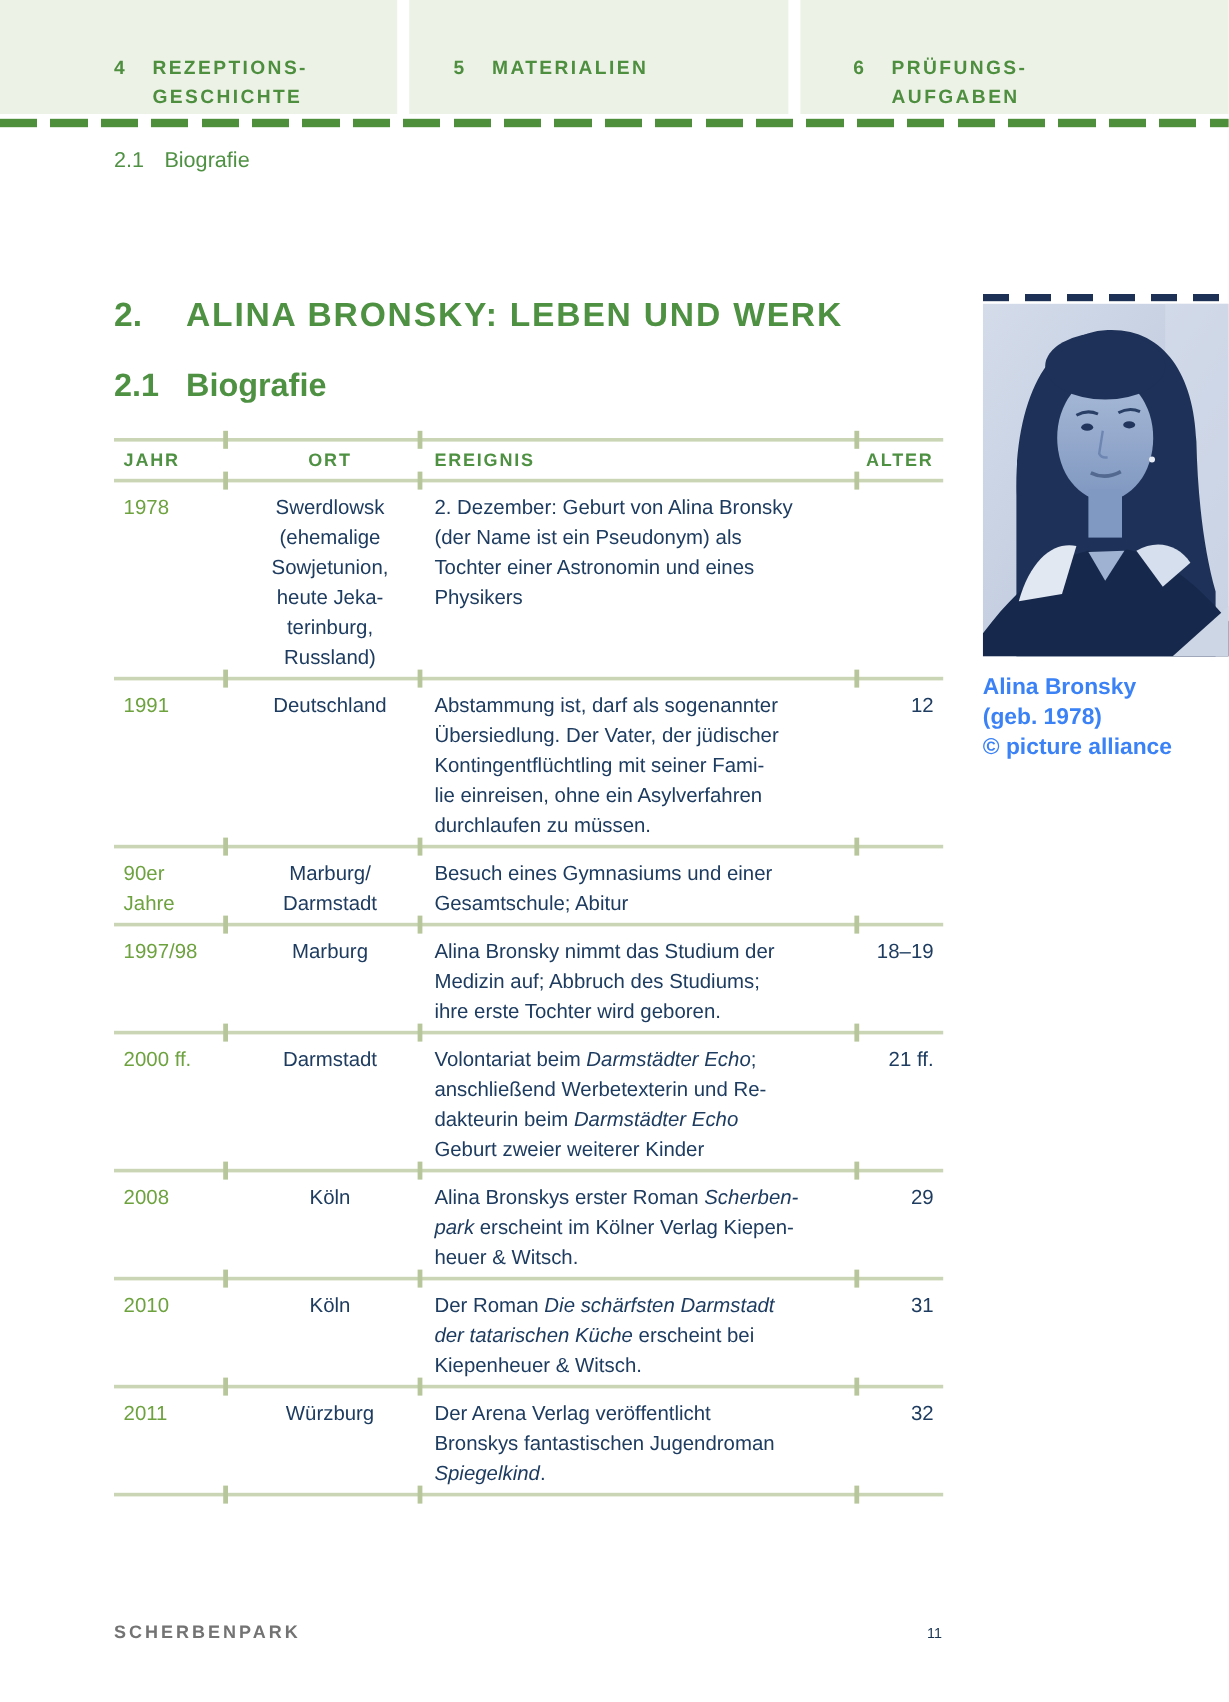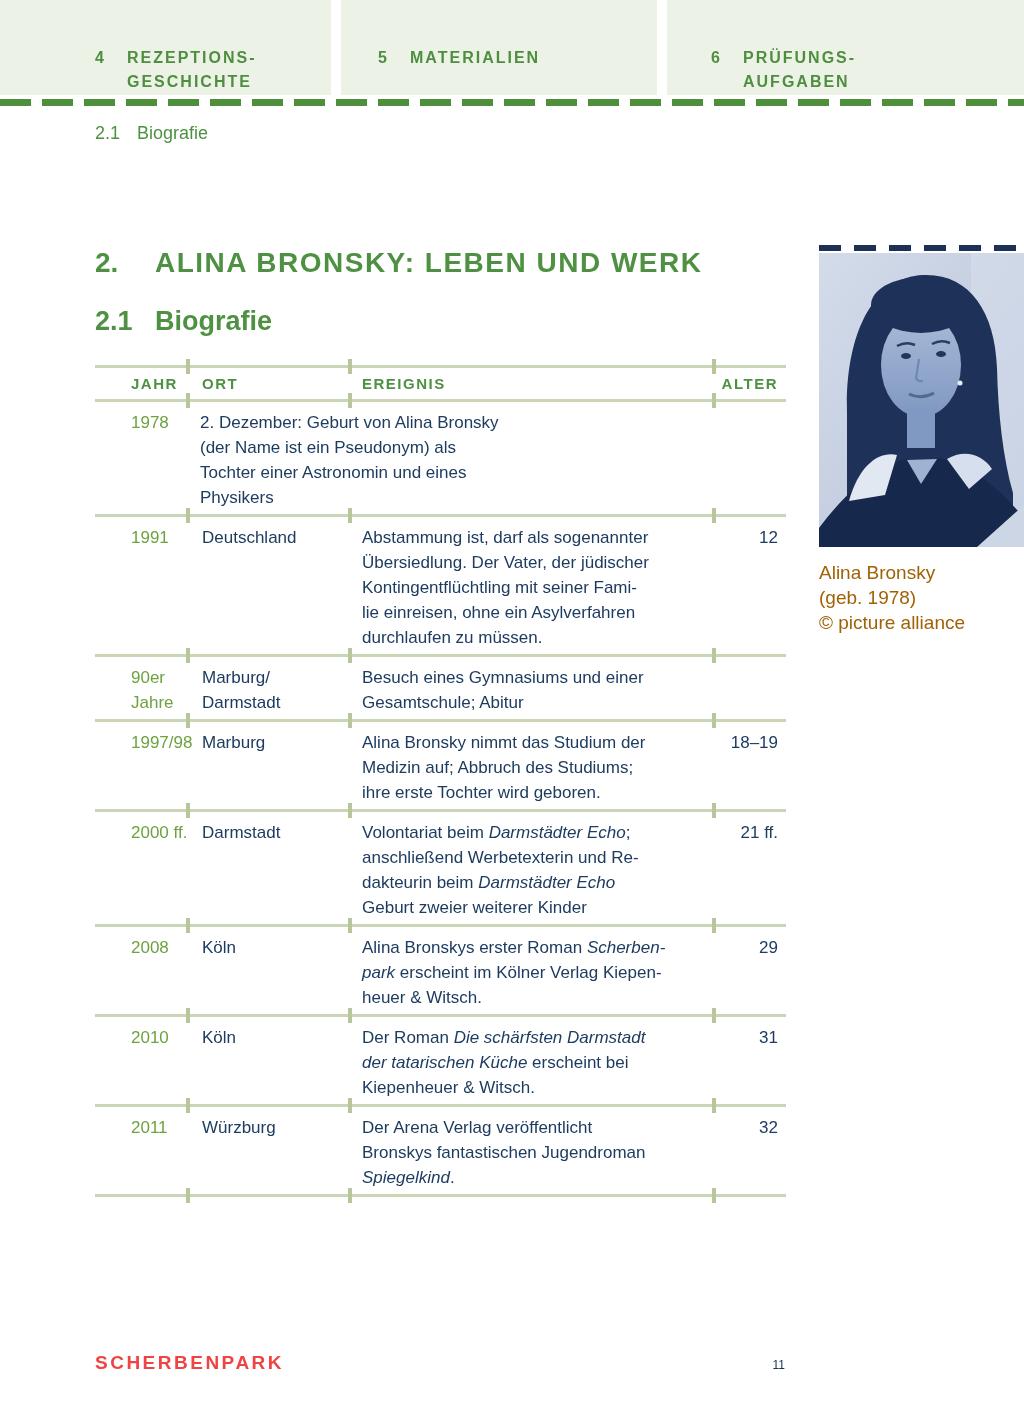--- a/index.html
+++ b/index.html
@@ -37,39 +37,39 @@
   .h2 .num { width:60px; }
 
   
   .btable { position:absolute; top:365px; left:95px; width:691px; font-size:17px; }
   .rule { position:relative; height:3px; background:#c9d5b4; }
   .tick { position:absolute; top:-6px; width:4px; height:15px; background:#b7c79b; }
   .trow { display:grid; grid-template-columns:91px 162px 364px 74px; padding:8px 0 4px; }
   .thead { padding:7px 0 6px; }
   .thead .cell { color:#4f9143; font-weight:bold; font-size:15px; letter-spacing:1.5px; line-height:18px; }
   .cell { line-height:25px; }
-  .c-jahr { padding-left:8px; color:#6da23f;margin-left:28px; }
-  .c-ort { padding-left:16px; }
+  .c-jahr { padding-left:8px; color:#6da23f; }
+  .c-ort { padding-left:16px;text-align:center; }
   .c-ereignis { padding-left:14px; }
   .c-alter { text-align:right; padding-right:8px; }
   .ln { white-space:nowrap; }
   .it { font-style:italic; }
 
   
   .photo-block { position:absolute; left:819px; top:245px; width:205px; }
   .dash-navy {
     height:6px; margin-bottom:2px;
     background:repeating-linear-gradient(90deg,#1d3156 0 22px,transparent 22px 35px);
   }
   .photo-frame { width:205px; height:294px; display:block; }
-  .photo-caption { margin-top:13px; font-size:19px; line-height:25px; color:#a16207; }
+  .photo-caption { margin-top:13px; font-size:19px; line-height:25px; color:#3b82f6;font-weight:bold; }
 
   
   .footer { position:absolute; left:95px; top:1352px; width:690px; display:flex; justify-content:space-between; align-items:baseline; }
-  .footer .book { font-size:19px; font-weight:bold; letter-spacing:2.5px; color:#ef4444; }
+  .footer .book { font-size:15px; font-weight:bold; letter-spacing:2.5px; color:#737373; }
   .footer .pagenum { font-size:12px; color:#173350; }
 </style>
 </head>
 <body>
 
 <div class="tab tab1">
   <span class="num">4</span>
   <span class="tab-label">
     <span class="lbl-line">REZEPTIONS-</span>
     <span class="lbl-line">GESCHICHTE</span>
@@ -119,20 +119,28 @@
     <div class="cell c-alter">ALTER</div>
   </div>
 <div class="rule">
       <span class="tick" style="left: 91px;"></span>
       <span class="tick" style="left: 253px;"></span>
       <span class="tick" style="left: 617px;"></span>
     </div>
     <div class="trow">
       <div class="cell c-jahr">
         <div class="ln">1978</div>
+      </div>
+      <div class="cell c-ort">
+        <div class="ln">Swerdlowsk</div>
+        <div class="ln">(ehemalige</div>
+        <div class="ln">Sowjetunion,</div>
+        <div class="ln">heute Jeka-</div>
+        <div class="ln">terinburg,</div>
+        <div class="ln">Russland)</div>
       </div>
       <div class="cell c-ereignis">
         <div class="ln"><span>2. Dezember: Geburt von Alina Bronsky</span></div>
         <div class="ln"><span>(der Name ist ein Pseudonym) als</span></div>
         <div class="ln"><span>Tochter einer Astronomin und eines</span></div>
         <div class="ln"><span>Physikers</span></div>
       </div>
       <div class="cell c-alter"></div>
     </div>
     <div class="rule">

